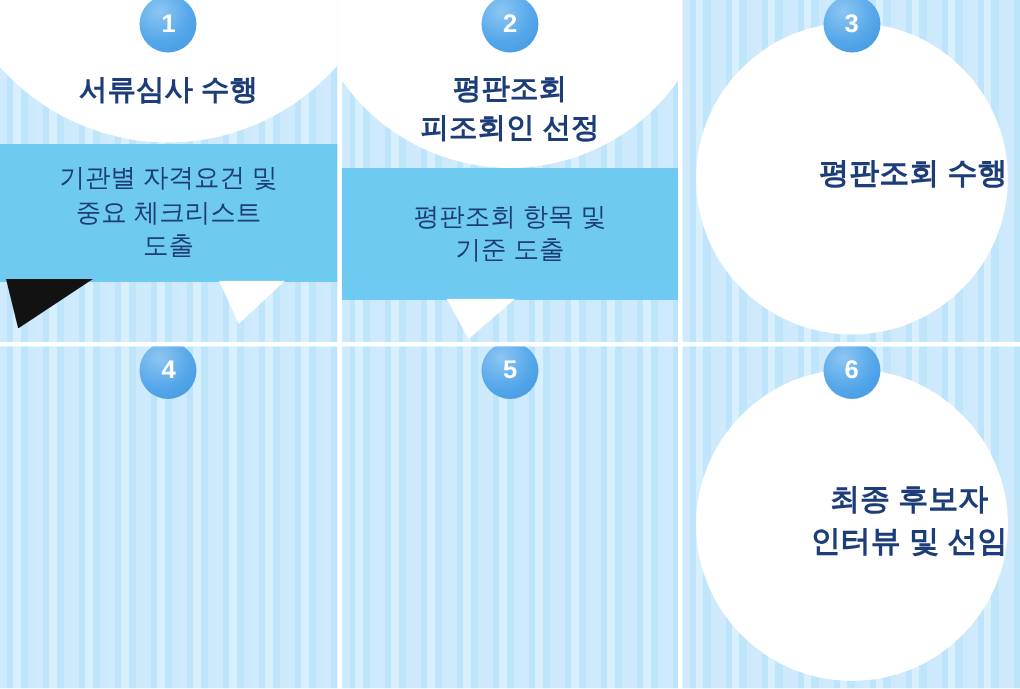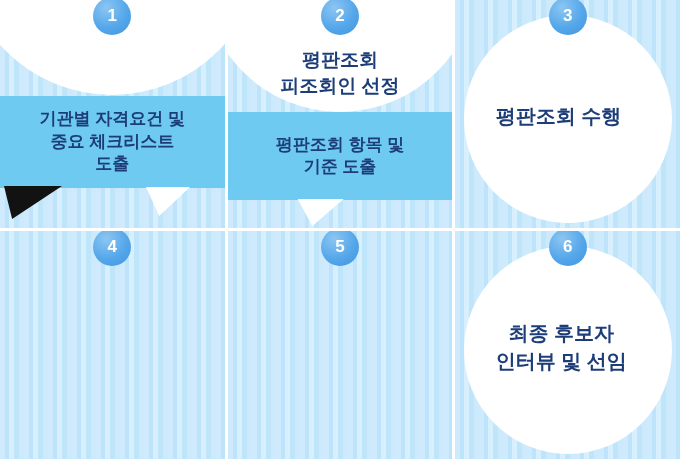--- a/index.html
+++ b/index.html
@@ -66,21 +66,21 @@
     left:0; width:100%;
     background:#6fcaf2;
     display:flex; align-items:center; justify-content:center;
     text-align:center;
     z-index:2;
   }
   .box-1 { top:96px; height:92px; }
   .box-2 { top:112px; height:88px; }
   .detail-text {
     color:#1c3d78;
-    font-weight:bold;
+    font-weight:normal;
     font-size:17px;
     line-height:1.32;
     white-space:pre-line;
   }
   .tail { position:absolute; z-index:3; }
   .tail-black {
     top:186px; left:4px; width:58px; height:33px;
     background:#121212;
     clip-path:polygon(0 0, 100% 0, 14% 100%);
   }
@@ -94,41 +94,42 @@
     background:#ffffff;
     clip-path:polygon(0 0, 100% 0, 32% 100%);
   }
   .big-circle {
     position:absolute;
     top:15px; left:50%;
     transform:translateX(-50%);
     width:208px; height:208px;
     border-radius:50%;
     background:#ffffff;
-    display:flex; align-items:center; justify-content:flex-start;
+    display:flex; align-items:center; justify-content:flex-end;
     z-index:1;
     padding-left:32px;
   }
   .big-circle .circle-text {
     color:#1c3d78;
     font-weight:bold;
     font-size:20px;
     line-height:1.4;
     text-align:center;
     white-space:pre-line;
     padding-bottom:6px;
   }
 </style>
 </head>
 <body>
 
 <div class="board">
 
   <div class="cell">
     <div class="dome dome-1"></div>
+    <div class="step-title title-1">서류심사 수행</div>
     <div class="detail-box box-1">
       <span class="detail-text">기관별 자격요건 및
 중요 체크리스트
 도출</span>
     </div>
     <div class="tail tail-black"></div>
     <div class="tail tail-white-1"></div>
     <div class="badge">1</div>
   </div>
 

